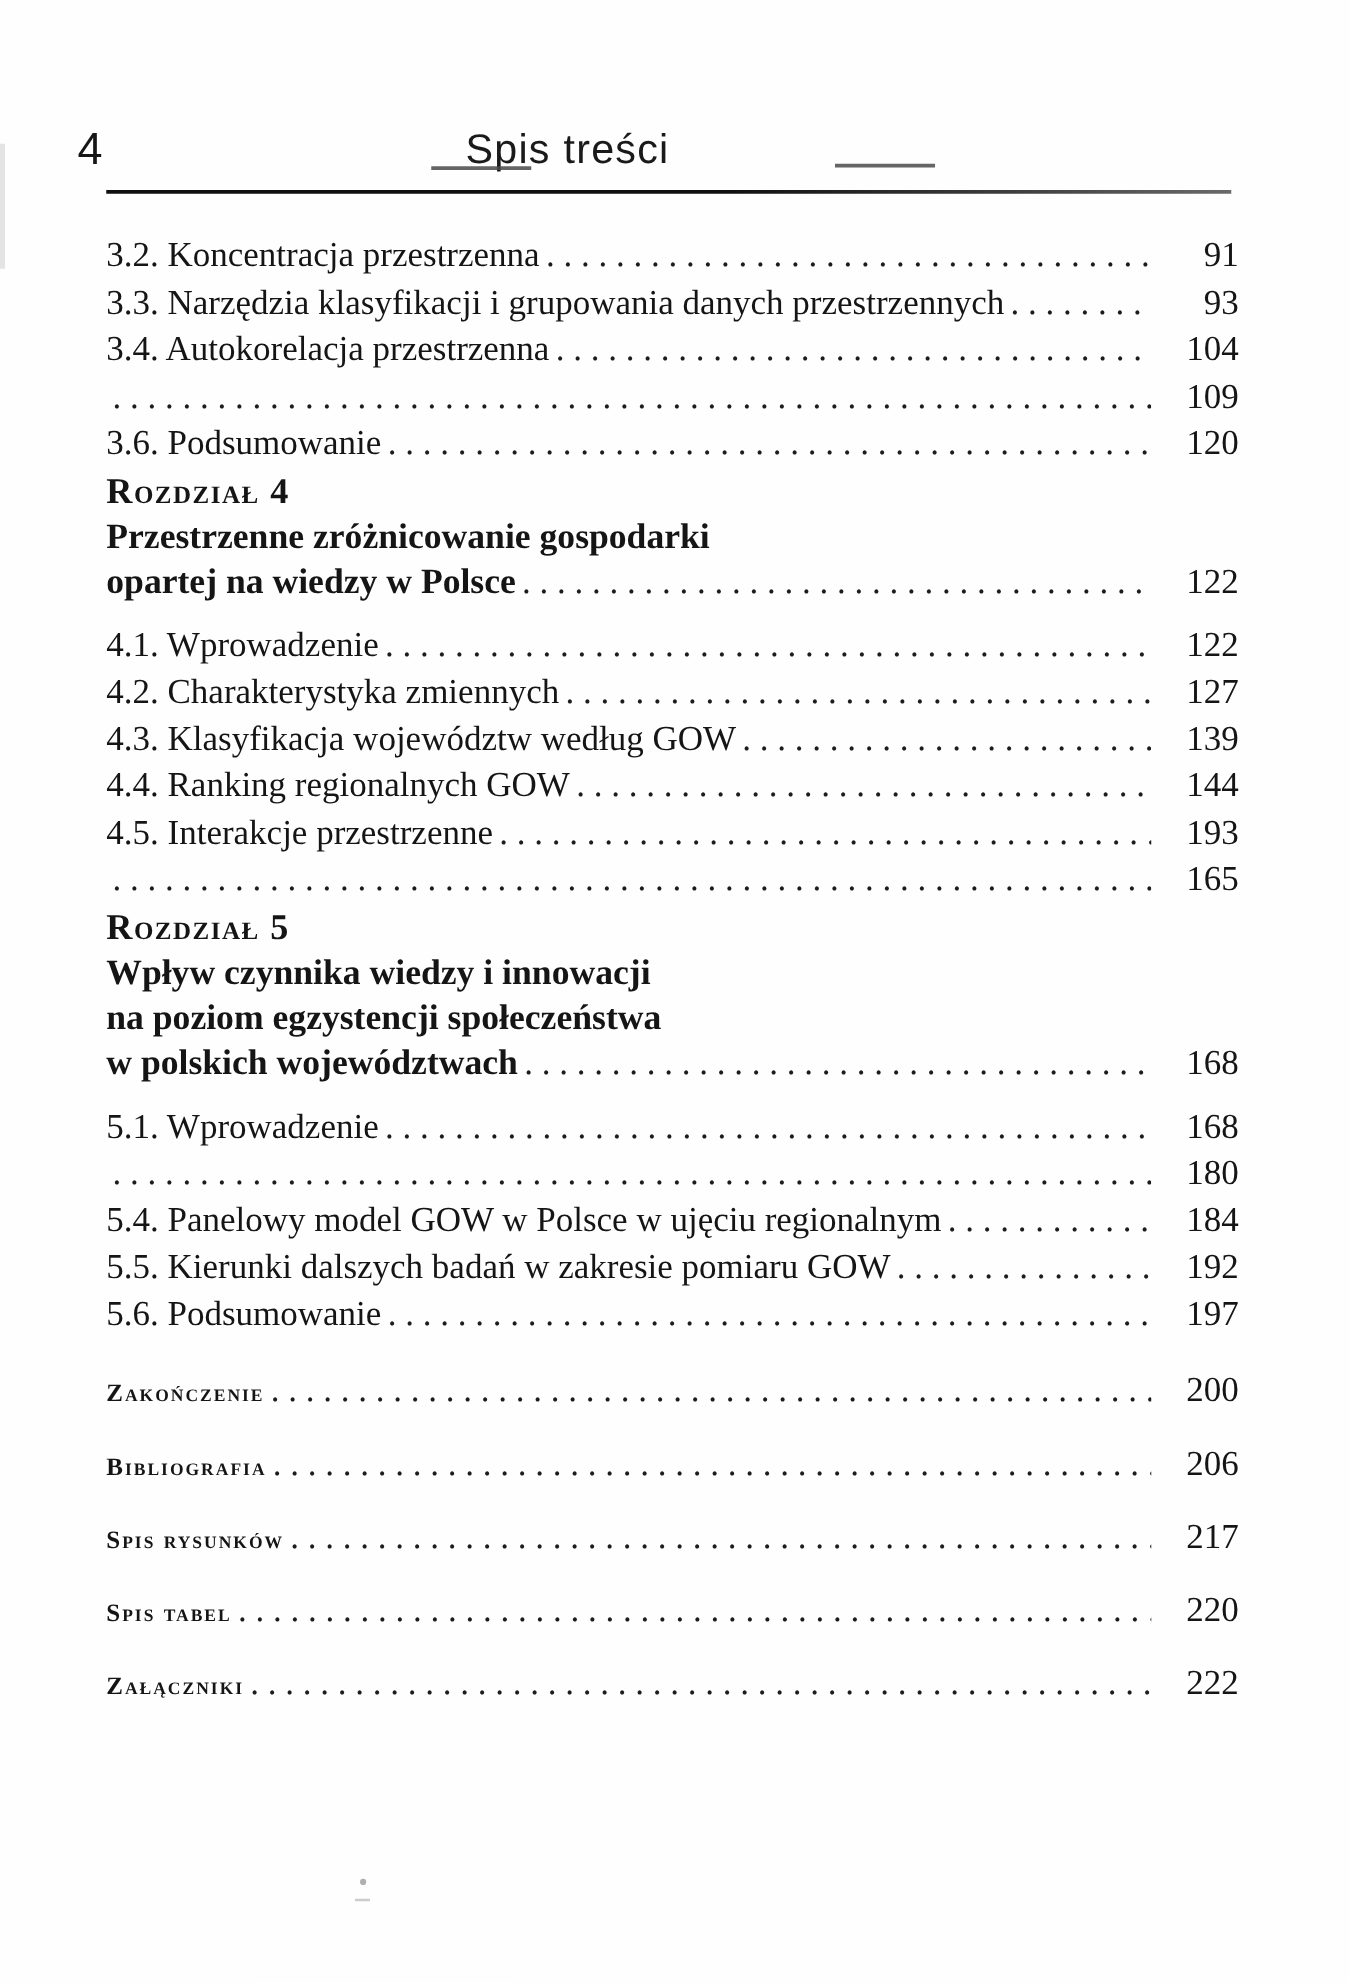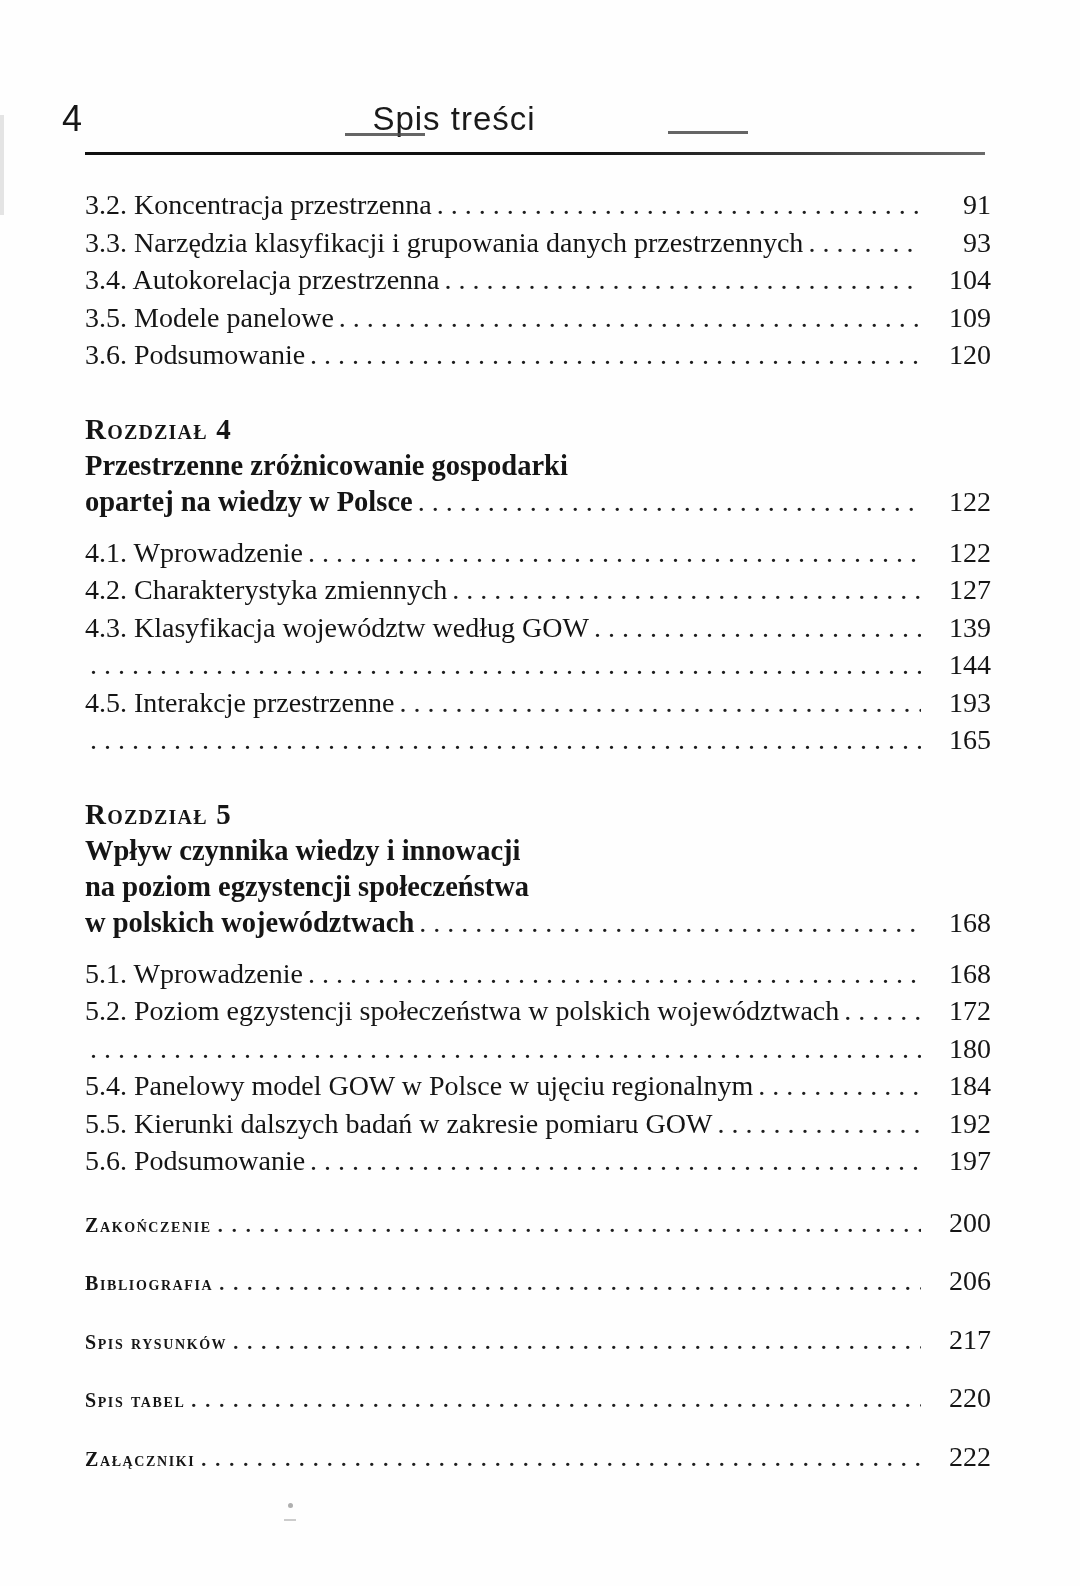--- a/index.html
+++ b/index.html
@@ -82,21 +82,21 @@
     font-weight: normal;
     color: #1c1c1c;
   }
   .pg {
     flex: 0 0 auto;
     min-width: 58px;
     text-align: right;
     font-weight: normal;
   }
 
-  .chapter { margin-top: 36px; }
+  .chapter { }
   .chap-head {
     font-size: 29px;
     line-height: 38px;
     font-weight: bold;
     font-variant: small-caps;
     letter-spacing: 1.2px;
   }
   .chap-title-line {
     font-size: 28.5px;
     line-height: 36px;
@@ -170,21 +170,20 @@
         <span class="lbl">3.3. Narzędzia klasyfikacji i grupowania danych przestrzennych</span>
         <span class="dots"></span>
         <span class="pg">93</span>
       </div>
       <div class="row">
         <span class="lbl">3.4. Autokorelacja przestrzenna</span>
         <span class="dots"></span>
         <span class="pg">104</span>
       </div>
       <div class="row">
-        <span class="lbl">3.5. Modele panelowe</span>
         <span class="dots"></span>
         <span class="pg">109</span>
       </div>
       <div class="row">
         <span class="lbl">3.6. Podsumowanie</span>
         <span class="dots"></span>
         <span class="pg">120</span>
       </div>
     </section>
 
@@ -206,20 +205,21 @@
           <span class="lbl">4.2. Charakterystyka zmiennych</span>
           <span class="dots"></span>
           <span class="pg">127</span>
         </div>
         <div class="row">
           <span class="lbl">4.3. Klasyfikacja województw według GOW</span>
           <span class="dots"></span>
           <span class="pg">139</span>
         </div>
         <div class="row">
+          <span class="lbl">4.4. Ranking regionalnych GOW</span>
           <span class="dots"></span>
           <span class="pg">144</span>
         </div>
         <div class="row">
           <span class="lbl">4.5. Interakcje przestrzenne</span>
           <span class="dots"></span>
           <span class="pg">193</span>
         </div>
         <div class="row">
           <span class="dots"></span>
@@ -237,25 +237,20 @@
         <span class="dots"></span>
         <span class="pg">168</span>
       </div>
       <div class="entries">
         <div class="row">
           <span class="lbl">5.1. Wprowadzenie</span>
           <span class="dots"></span>
           <span class="pg">168</span>
         </div>
         <div class="row">
-          <span class="lbl">5.2. Poziom egzystencji społeczeństwa w polskich województwach</span>
-          <span class="dots"></span>
-          <span class="pg">172</span>
-        </div>
-        <div class="row">
           <span class="dots"></span>
           <span class="pg">180</span>
         </div>
         <div class="row">
           <span class="lbl">5.4. Panelowy model GOW w Polsce w ujęciu regionalnym</span>
           <span class="dots"></span>
           <span class="pg">184</span>
         </div>
         <div class="row">
           <span class="lbl">5.5. Kierunki dalszych badań w zakresie pomiaru GOW</span>

